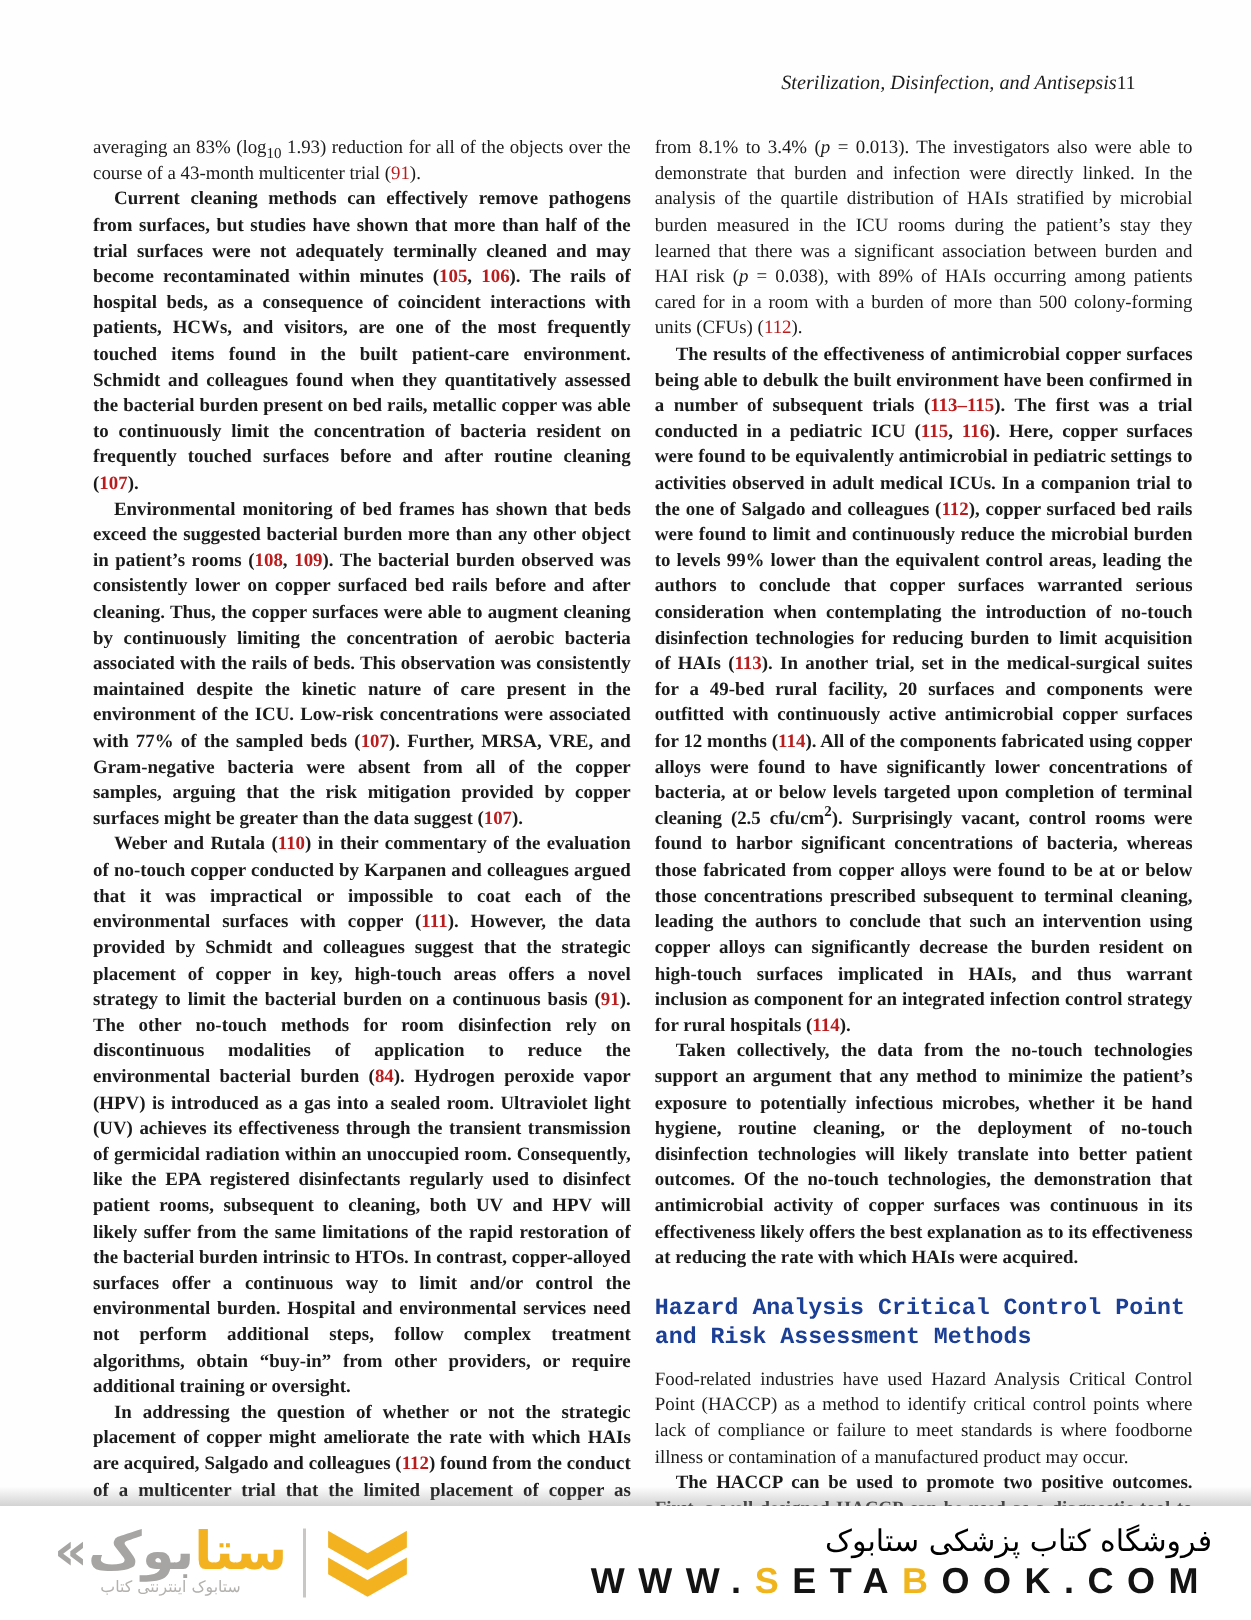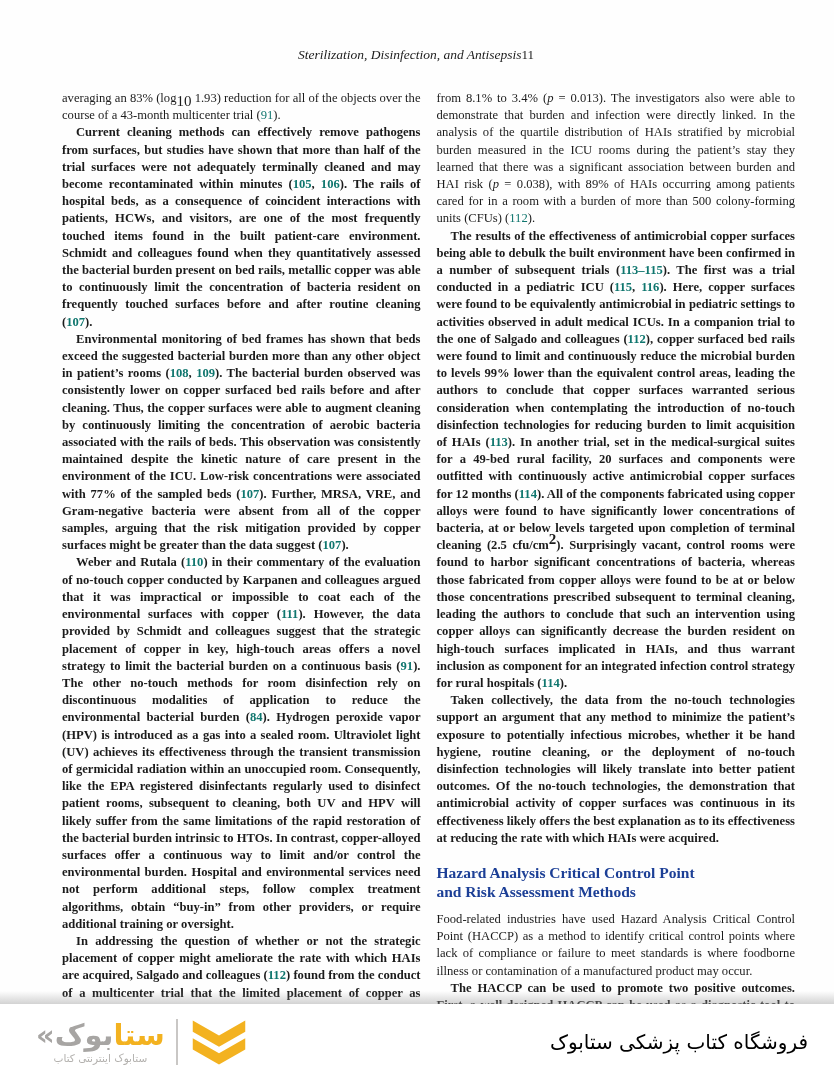--- a/index.html
+++ b/index.html
@@ -1,40 +1,40 @@
 <!DOCTYPE html>
 <html><head>
 <meta charset="utf-8">
 <style>
   html,body{margin:0;padding:0;background:#ffffff;}
   .page{position:relative;width:834px;height:1080px;background:#fefefe;overflow:hidden;
         font-family:"Liberation Serif",serif;}
   .running-head{position:absolute;top:47px;left:75px;width:682px;display:flex;
-        justify-content:center;align-items:baseline;}
+        justify-content:flex-end;align-items:baseline;}
   .running-title{font-style:italic;font-size:13.5px;color:#1c1c1c;}
   .page-number{font-size:13px;color:#1c1c1c;}
   .columns{position:absolute;top:90px;left:62px;width:733px;height:917px;display:flex;
         gap:16px;overflow:hidden;}
   .col{flex:1 1 0;min-width:0;text-align:justify;font-size:12.6px;line-height:17.2px;
         color:#1b1b1b;}
   .col p{margin:0;}
   .col p.ind{text-indent:14px;font-weight:bold;}
-  .cite{color:#0f766e;}
-  .col sub,.col sup{font-size:15px;line-height:0;}
-  .sec-head{font-family:Liberation Serif, serif;font-weight:700;font-size:15.5px;
+  .cite{color:#b91c1c;}
+  .col sub,.col sup{font-size:10px;line-height:0;}
+  .sec-head{font-family:Liberation Mono, monospace;font-weight:700;font-size:15.5px;
         line-height:19.5px;color:#1c3f96;margin:16px 0 9px 0;text-align:left;}
   .scan-fade{position:absolute;left:0;bottom:76px;width:834px;height:13px;
         background:linear-gradient(to bottom,rgba(150,150,150,0),rgba(150,150,150,0.42));}
   .footer{position:absolute;left:0;bottom:0;width:834px;height:76px;background:#ffffff;
         display:flex;align-items:center;justify-content:space-between;
         padding:0 26px 0 36px;box-sizing:border-box;}
   .logo-block{display:flex;align-items:center;gap:11px;cursor:pointer;}
   .logo-text{display:flex;flex-direction:column;align-items:center;}
   .wordmark{direction:rtl;font-family:"DejaVu Sans",sans-serif;font-weight:700;
-        font-size:29px;line-height:30px;letter-spacing:0;}
+        font-size:35px;line-height:30px;letter-spacing:0;}
   .wm-y{color:#f3b220;}
   .wm-g{color:#a7a5a3;}
   .wm-arrow{color:#a7a5a3;font-weight:700;}
   .tagline{font-family:"DejaVu Sans",sans-serif;font-size:10.5px;color:#b3b1ae;margin-top:2px;}
   .logo-divider{width:2px;height:46px;background:#c9c7c5;}
   .emblem{display:block;}
   .footer-right{display:flex;flex-direction:column;align-items:flex-end;gap:2px;}
   .store-title{direction:rtl;font-family:"DejaVu Sans",sans-serif;font-size:20px;color:#000;}
   .site-url{font-family:"Liberation Sans",sans-serif;font-weight:700;font-size:24px;
         letter-spacing:9px;color:#131313;white-space:nowrap;}
@@ -79,16 +79,17 @@
         <div class="tagline">ستابوک اینترنتی کتاب</div>
       </div>
       <div class="logo-divider"></div>
       <svg class="emblem" width="60" height="50" viewBox="0 0 64 52">
         <polygon points="4,3 32,19 60,3 60,15 32,31 4,15" fill="#f3b220"></polygon>
         <polygon points="4,22 32,38 60,22 60,34 32,50 4,34" fill="#f3b220"></polygon>
       </svg>
     </div>
     <div class="footer-right">
       <div class="store-title">فروشگاه کتاب پزشکی ستابوک</div>
+      <div class="site-url"><span>WWW.</span><span class="yellow">S</span><span>ETA</span><span class="yellow">B</span><span>OOK.COM</span></div>
     </div>
   </div>
 
 </div>
 
 </body></html>

